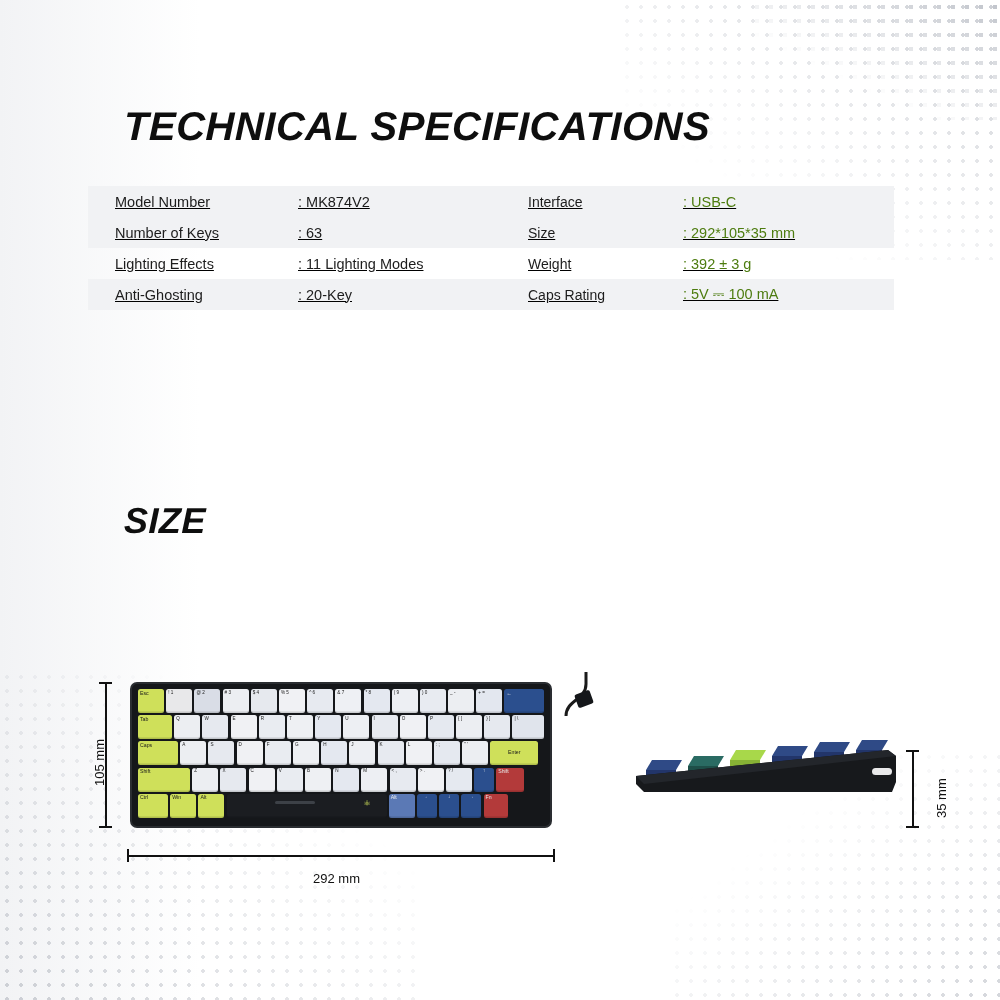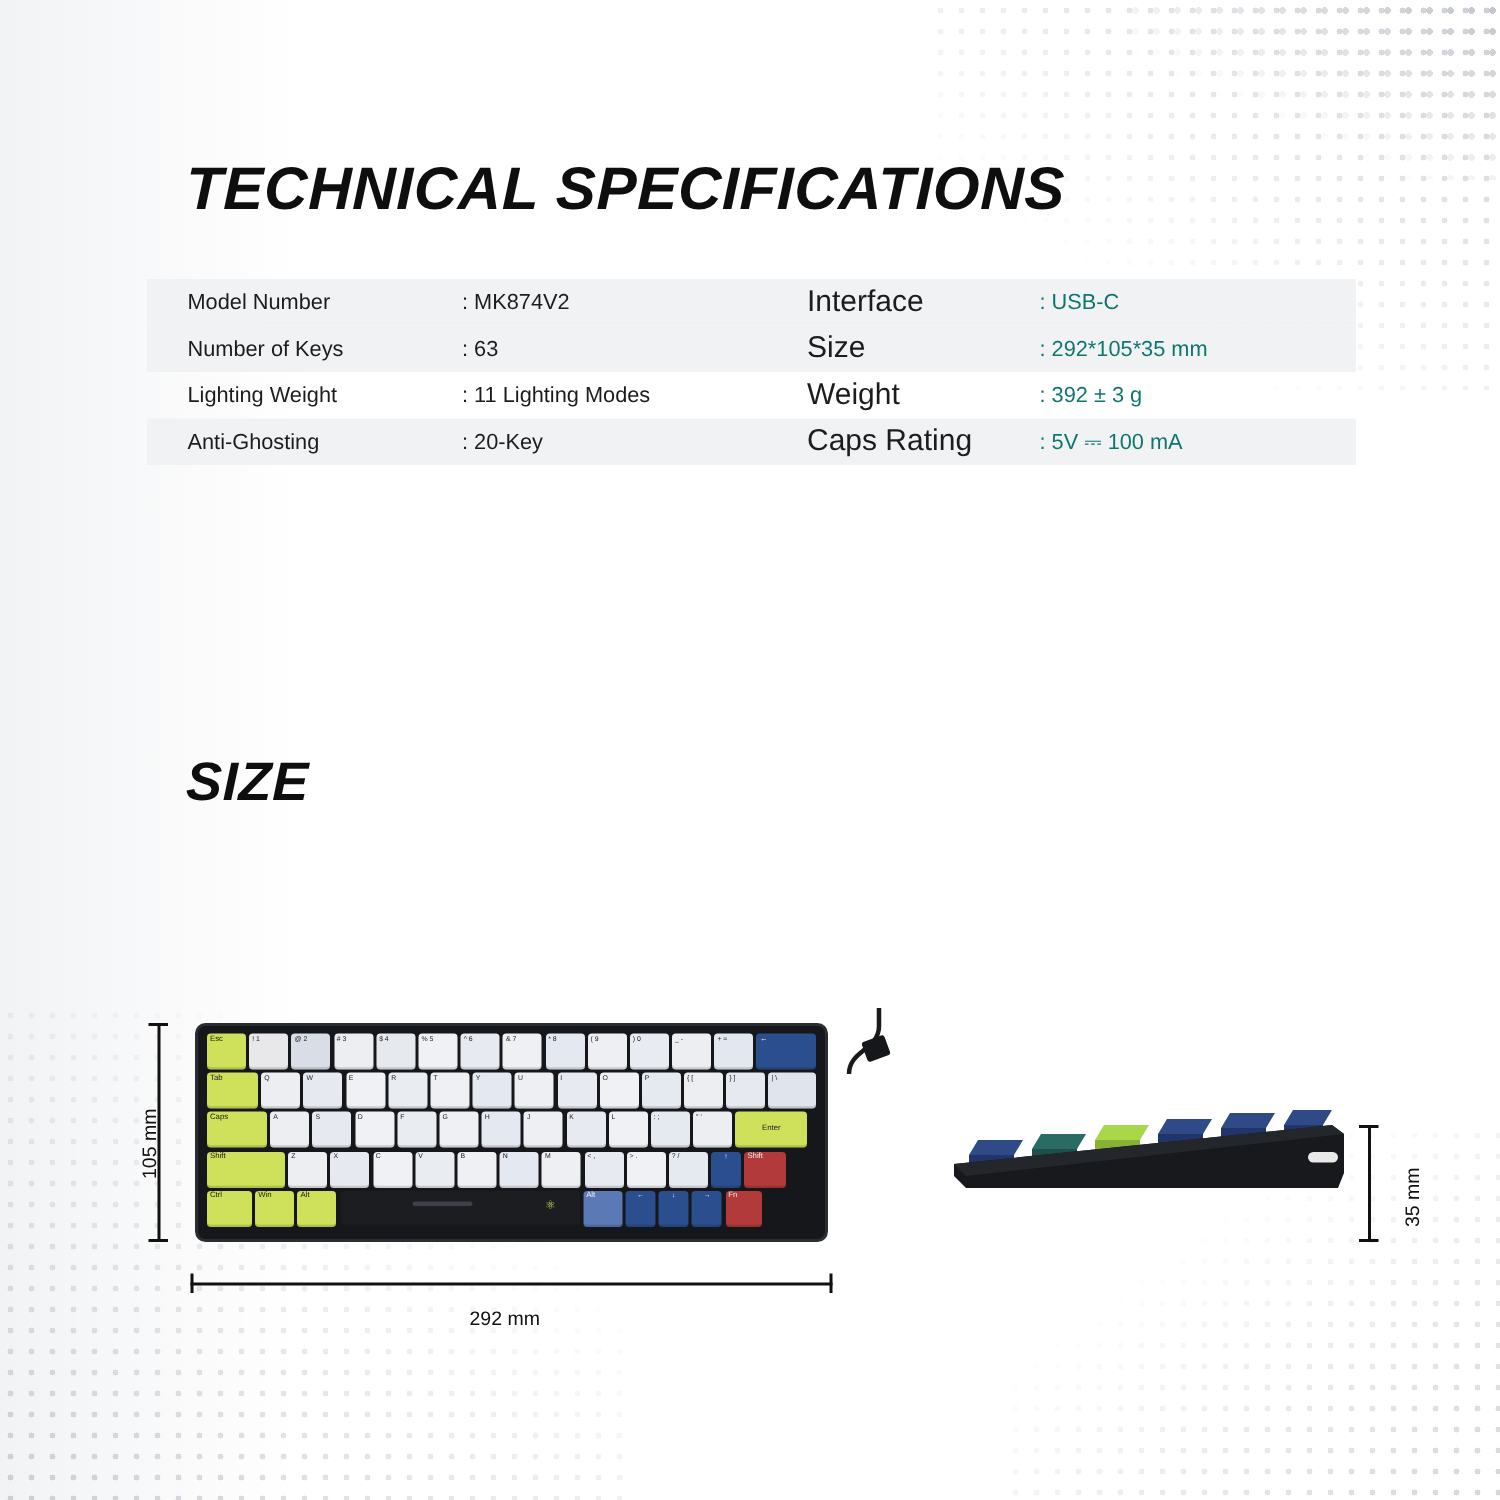--- a/index.html
+++ b/index.html
@@ -68,47 +68,48 @@
     color: #0e0e0e;
     font-style: italic;
     transform: skewX(-1deg);
   }
   #title-tech { left: 124px; top: 104px; font-size: 40px; }
   #title-size { left: 124px; top: 500px; font-size: 36px; }
 
   
   #spec-table {
     position: absolute;
-    left: 98px; top: 186px;
+    left: 88px; top: 186px;
     width: 806px;
+    text-decoration: underline;
   }
   .spec-row {
     display: flex;
     height: 31px;
     align-items: center;
   }
   .spec-row.alt { background: #f1f2f4; }
   .cell-label {
     font-size: 14.5px; color: #1c1c1c;
     padding-left: 27px;
     width: 210px;
     white-space: nowrap;
   }
   .cell-value {
     font-size: 14.5px; color: #1c1c1c;
     width: 230px;
     white-space: nowrap;
   }
   .cell-label2 {
-    font-size: 20px; color: #1c1c1c;
+    font-size: 14px; color: #1c1c1c;
     width: 155px;
     white-space: nowrap;
   }
   .cell-value2 {
-    font-size: 14.5px; color: #0f766e;
+    font-size: 14.5px; color: #4d7c0f;
     white-space: nowrap;
   }
 
   
   #size-area { position: absolute; left: 0; top: 640px; width: 1000px; height: 280px; }
 
   .dim-text {
     position: absolute;
     font-size: 13px;
     color: #111;
@@ -177,21 +178,21 @@
 
 
     <div class="spec-row alt">
       <div class="cell-label">Number of Keys</div>
       <div class="cell-value">: 63</div>
       <div class="cell-label2">Size</div>
       <div class="cell-value2">: 292*105*35 mm</div>
     </div>
 
     <div class="spec-row">
-      <div class="cell-label">Lighting Weight</div>
+      <div class="cell-label">Lighting Effects</div>
       <div class="cell-value">: 11 Lighting Modes</div>
       <div class="cell-label2">Weight</div>
       <div class="cell-value2">: 392 ± 3 g</div>
     </div>
 
     <div class="spec-row alt">
       <div class="cell-label">Anti-Ghosting</div>
       <div class="cell-value">: 20-Key</div>
       <div class="cell-label2">Caps Rating</div>
       <div class="cell-value2">: 5V ⎓ 100 mA</div>

